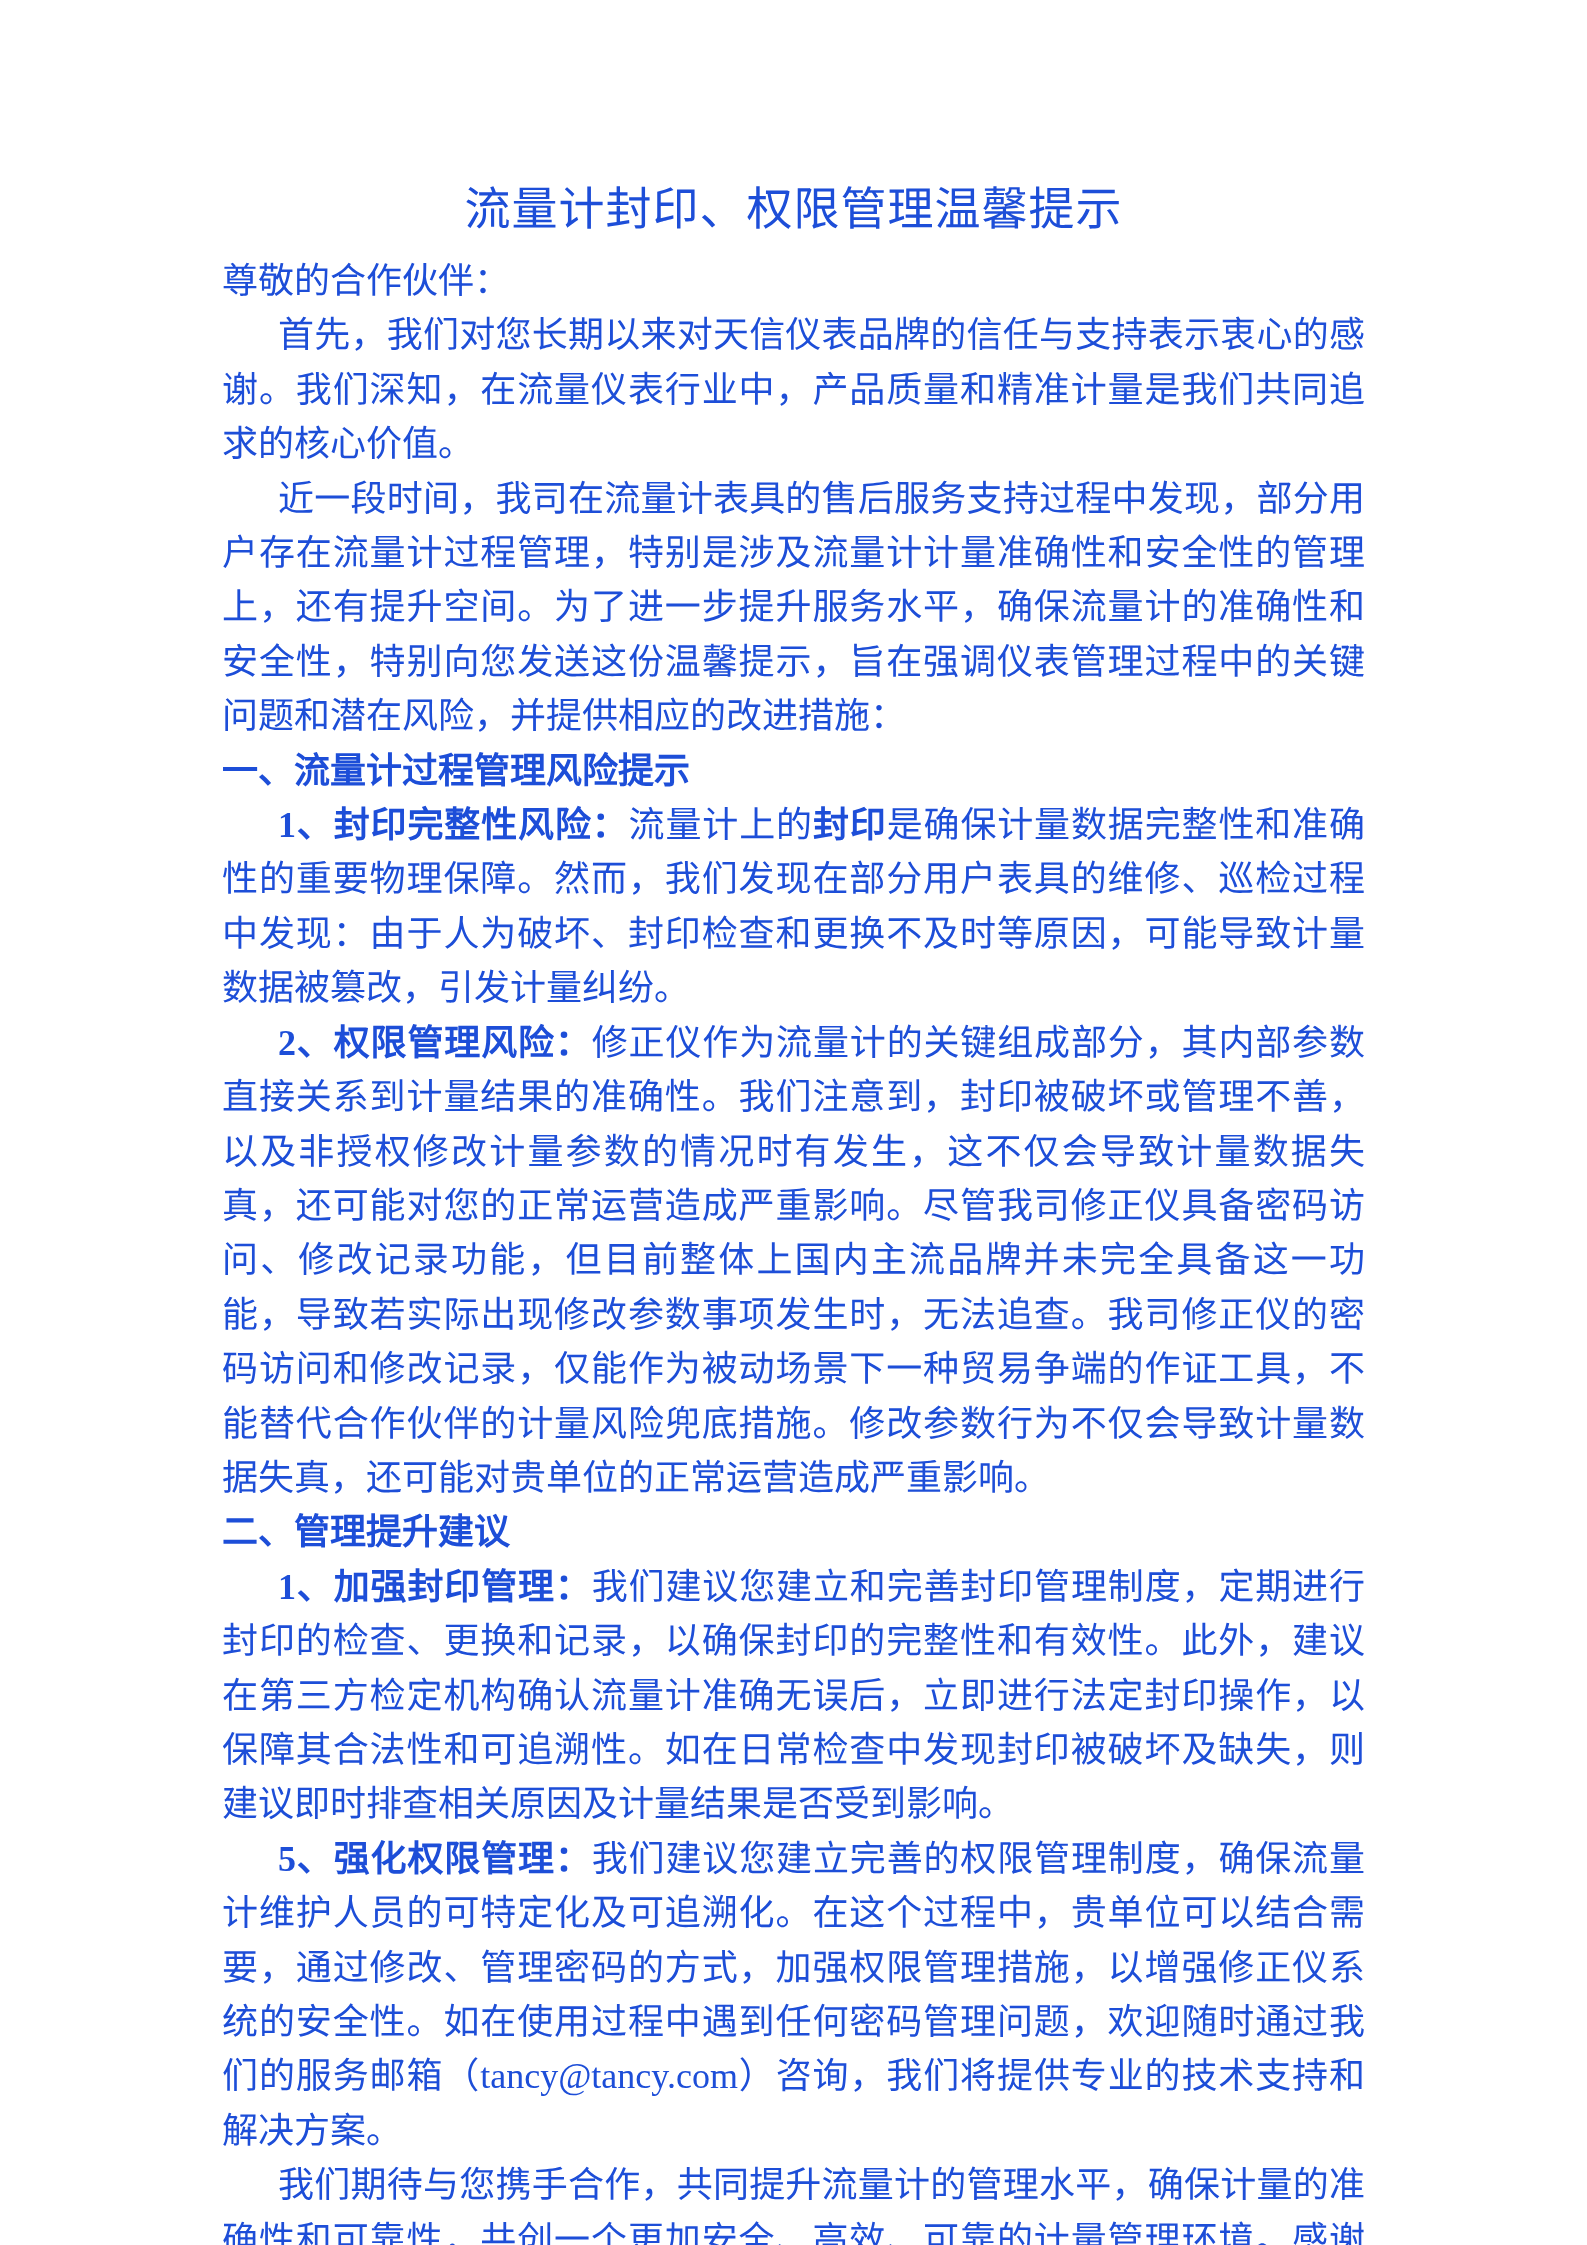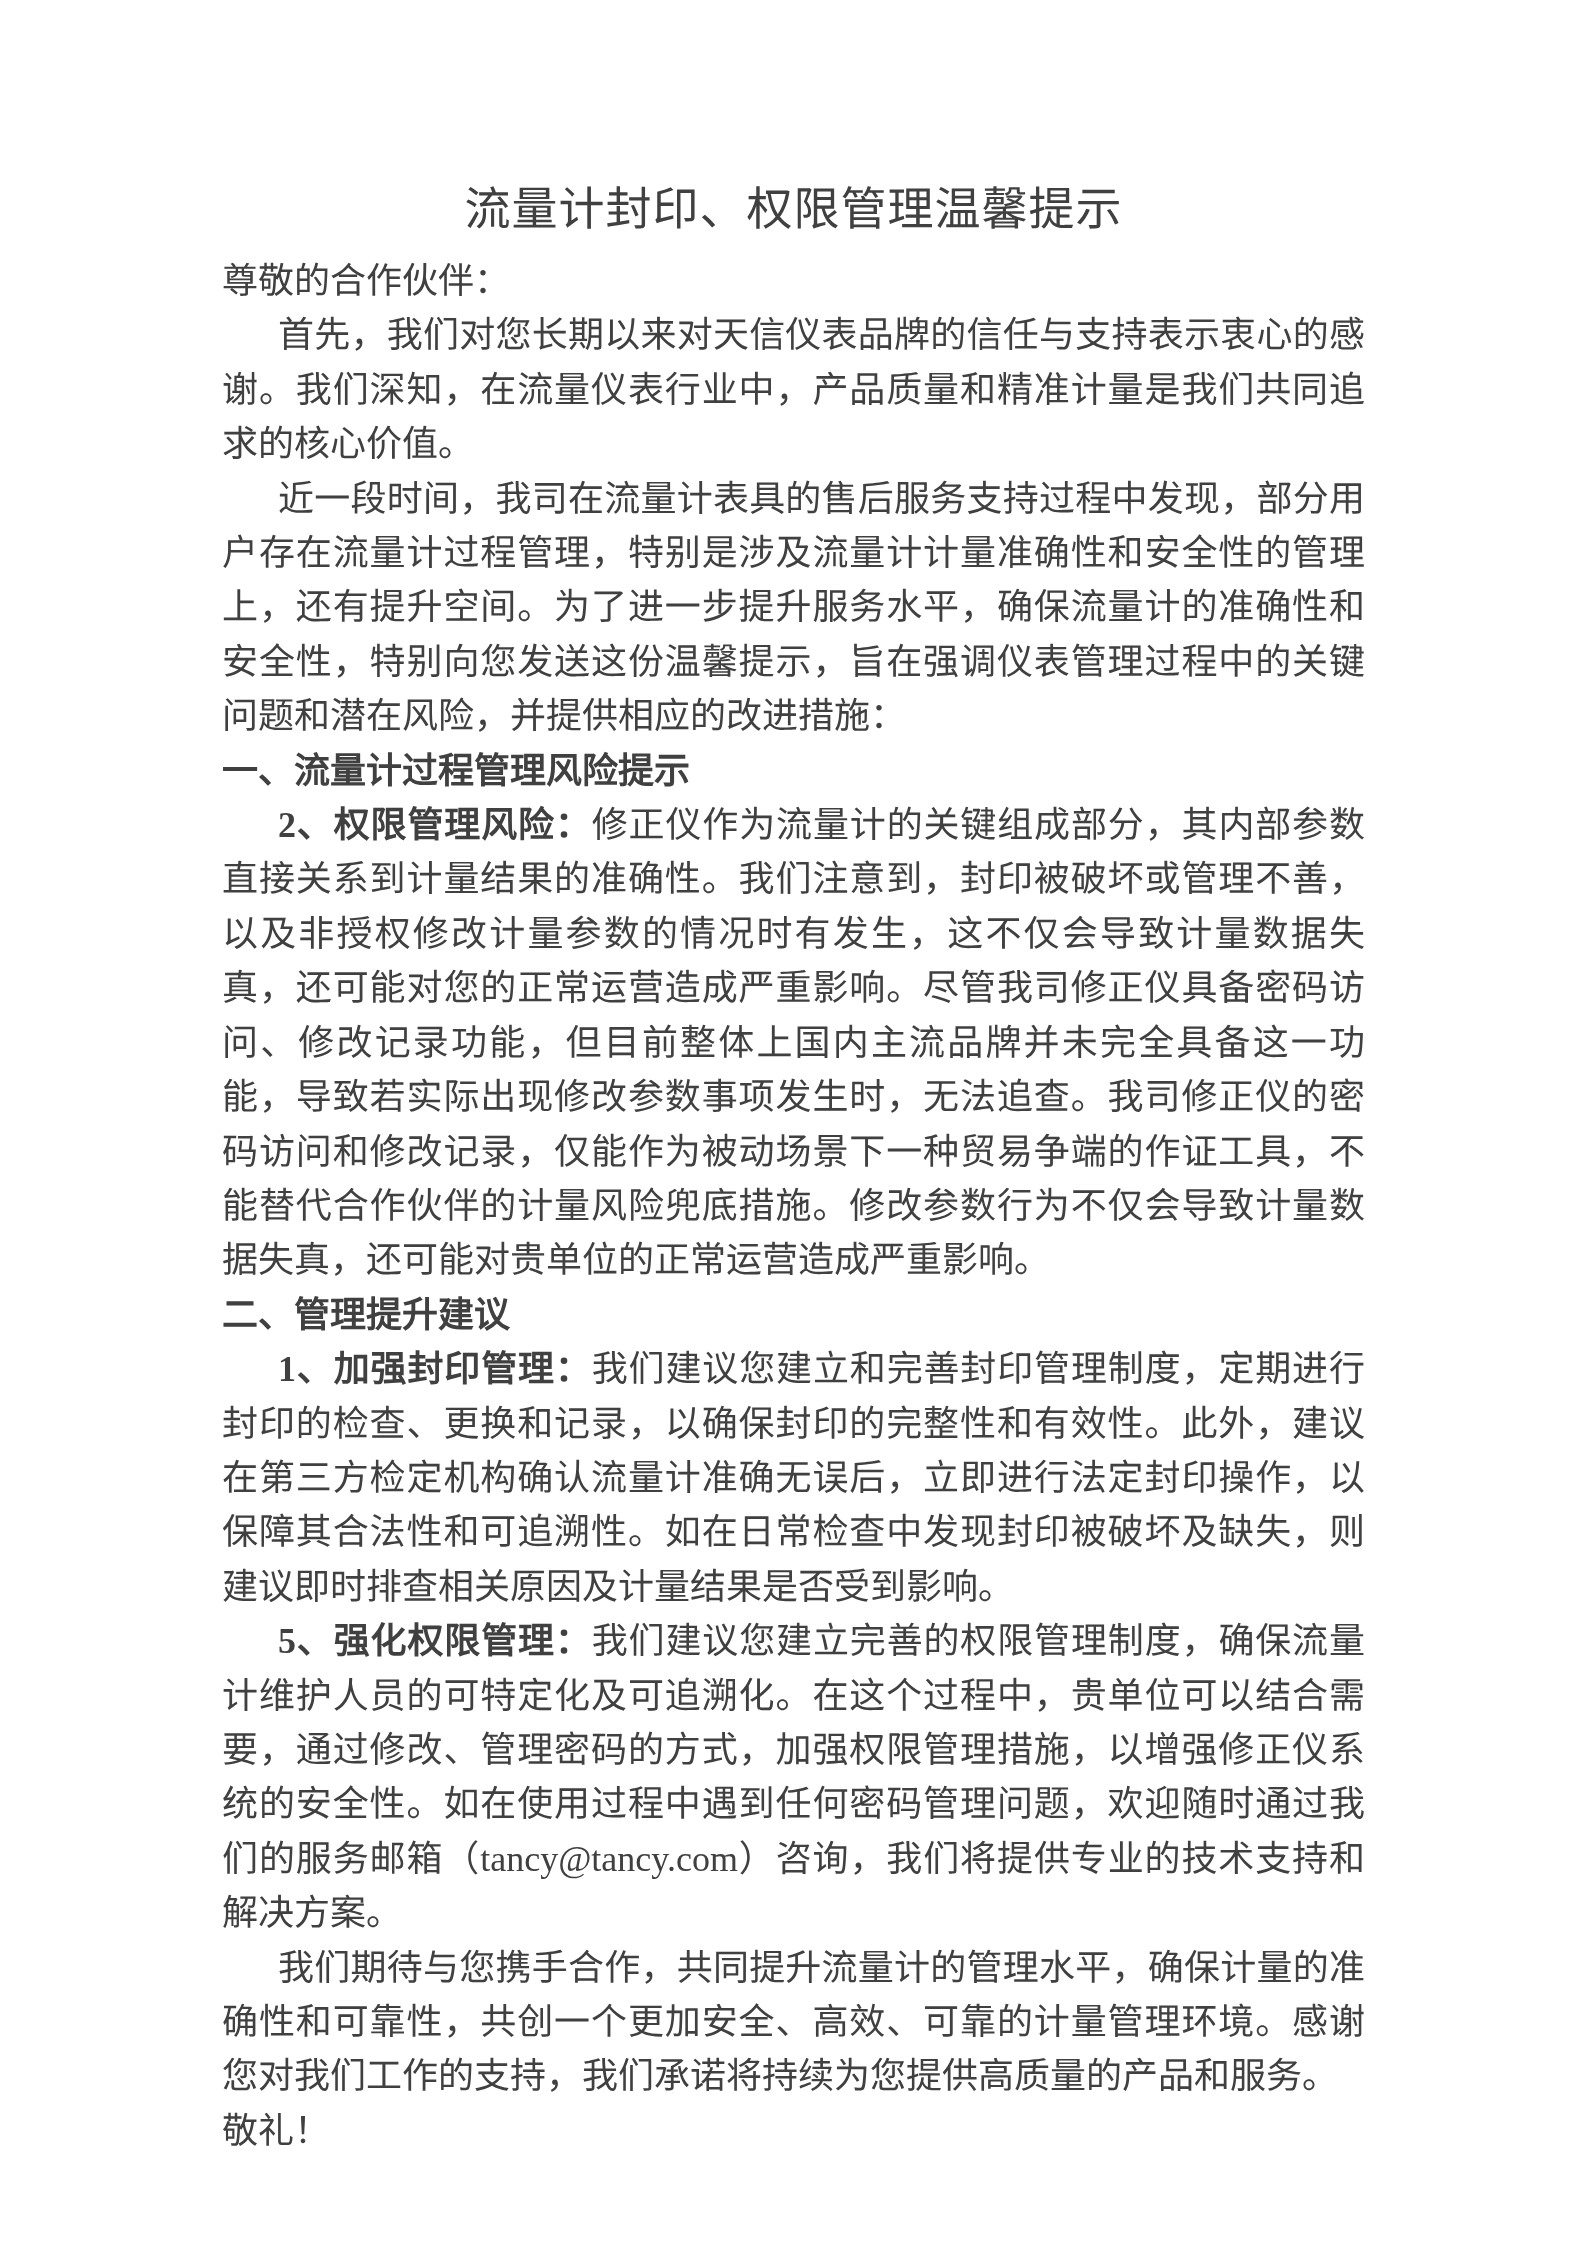--- a/index.html
+++ b/index.html
@@ -8,21 +8,21 @@
     background: #ffffff;
   }
   .page {
     position: relative;
     width: 1587px;
     height: 2245px;
     box-sizing: border-box;
     margin: 0 auto;
     padding: 0 222px;
     background: #ffffff;
-    color: #404040;
+    color: #1d4ed8;
     font-family: "Liberation Serif", "DejaVu Serif", serif;
     overflow: hidden;
   }
   .title {
     margin: 183px 0 0 0;
     padding: 0;
     font-size: 46px;
     line-height: 54px;
     font-weight: normal;
     text-align: center;
@@ -69,20 +69,21 @@
   <h1 class="title">流量计封印、权限管理温馨提示</h1>
 
   <p class="salutation">尊敬的合作伙伴：</p>
 
   <p class="para">首先，我们对您长期以来对天信仪表品牌的信任与支持表示衷心的感谢。我们深知，在流量仪表行业中，产品质量和精准计量是我们共同追求的核心价值。</p>
 
   <p class="para">近一段时间，我司在流量计表具的售后服务支持过程中发现，部分用户存在流量计过程管理，特别是涉及流量计计量准确性和安全性的管理上，还有提升空间。为了进一步提升服务水平，确保流量计的准确性和安全性，特别向您发送这份温馨提示，旨在强调仪表管理过程中的关键问题和潜在风险，并提供相应的改进措施：</p>
 
   <h2 class="heading">一、流量计过程管理风险提示</h2>
 
+  <p class="para"><span class="lead">1、封印完整性风险：</span><span>流量计上的</span><span class="b">封印</span><span>是确保计量数据完整性和准确性的重要物理保障。然而，我们发现在部分用户表具的维修、巡检过程中发现：由于人为破坏、封印检查和更换不及时等原因，可能导致计量数据被篡改，引发计量纠纷。</span></p>
 
   <p class="para"><span class="lead">2、权限管理风险：</span><span>修正仪作为流量计的关键组成部分，其内部参数直接关系到计量结果的准确性。我们注意到，封印被破坏或管理不善，以及非授权修改计量参数的情况时有发生，这不仅会导致计量数据失真，还可能对您的正常运营造成严重影响。尽管我司修正仪具备密码访问、修改记录功能，但目前整体上国内主流品牌并未完全具备这一功能，导致若实际出现修改参数事项发生时，无法追查。我司修正仪的密码访问和修改记录，仅能作为被动场景下一种贸易争端的作证工具，不能替代合作伙伴的计量风险兜底措施。修改参数行为不仅会导致计量数据失真，还可能对贵单位的正常运营造成严重影响。</span></p>
 
   <h2 class="heading">二、管理提升建议</h2>
 
   <p class="para"><span class="lead">1、加强封印管理：</span><span>我们建议您建立和完善封印管理制度，定期进行封印的检查、更换和记录，以确保封印的完整性和有效性。此外，建议在第三方检定机构确认流量计准确无误后，立即进行法定封印操作，以保障其合法性和可追溯性。如在日常检查中发现封印被破坏及缺失，则建议即时排查相关原因及计量结果是否受到影响。</span></p>
 
   <p class="para"><span class="lead">5、强化权限管理：</span><span>我们建议您建立完善的权限管理制度，确保流量计维护人员的可特定化及可追溯化。在这个过程中，贵单位可以结合需要，通过修改、管理密码的方式，加强权限管理措施，以增强修正仪系统的安全性。如在使用过程中遇到任何密码管理问题，欢迎随时通过我们的服务邮箱（</span><span>tancy@tancy.com</span><span>）咨询，我们将提供专业的技术支持和解决方案。</span></p>
 
   <p class="para">我们期待与您携手合作，共同提升流量计的管理水平，确保计量的准确性和可靠性，共创一个更加安全、高效、可靠的计量管理环境。感谢您对我们工作的支持，我们承诺将持续为您提供高质量的产品和服务。</p>

